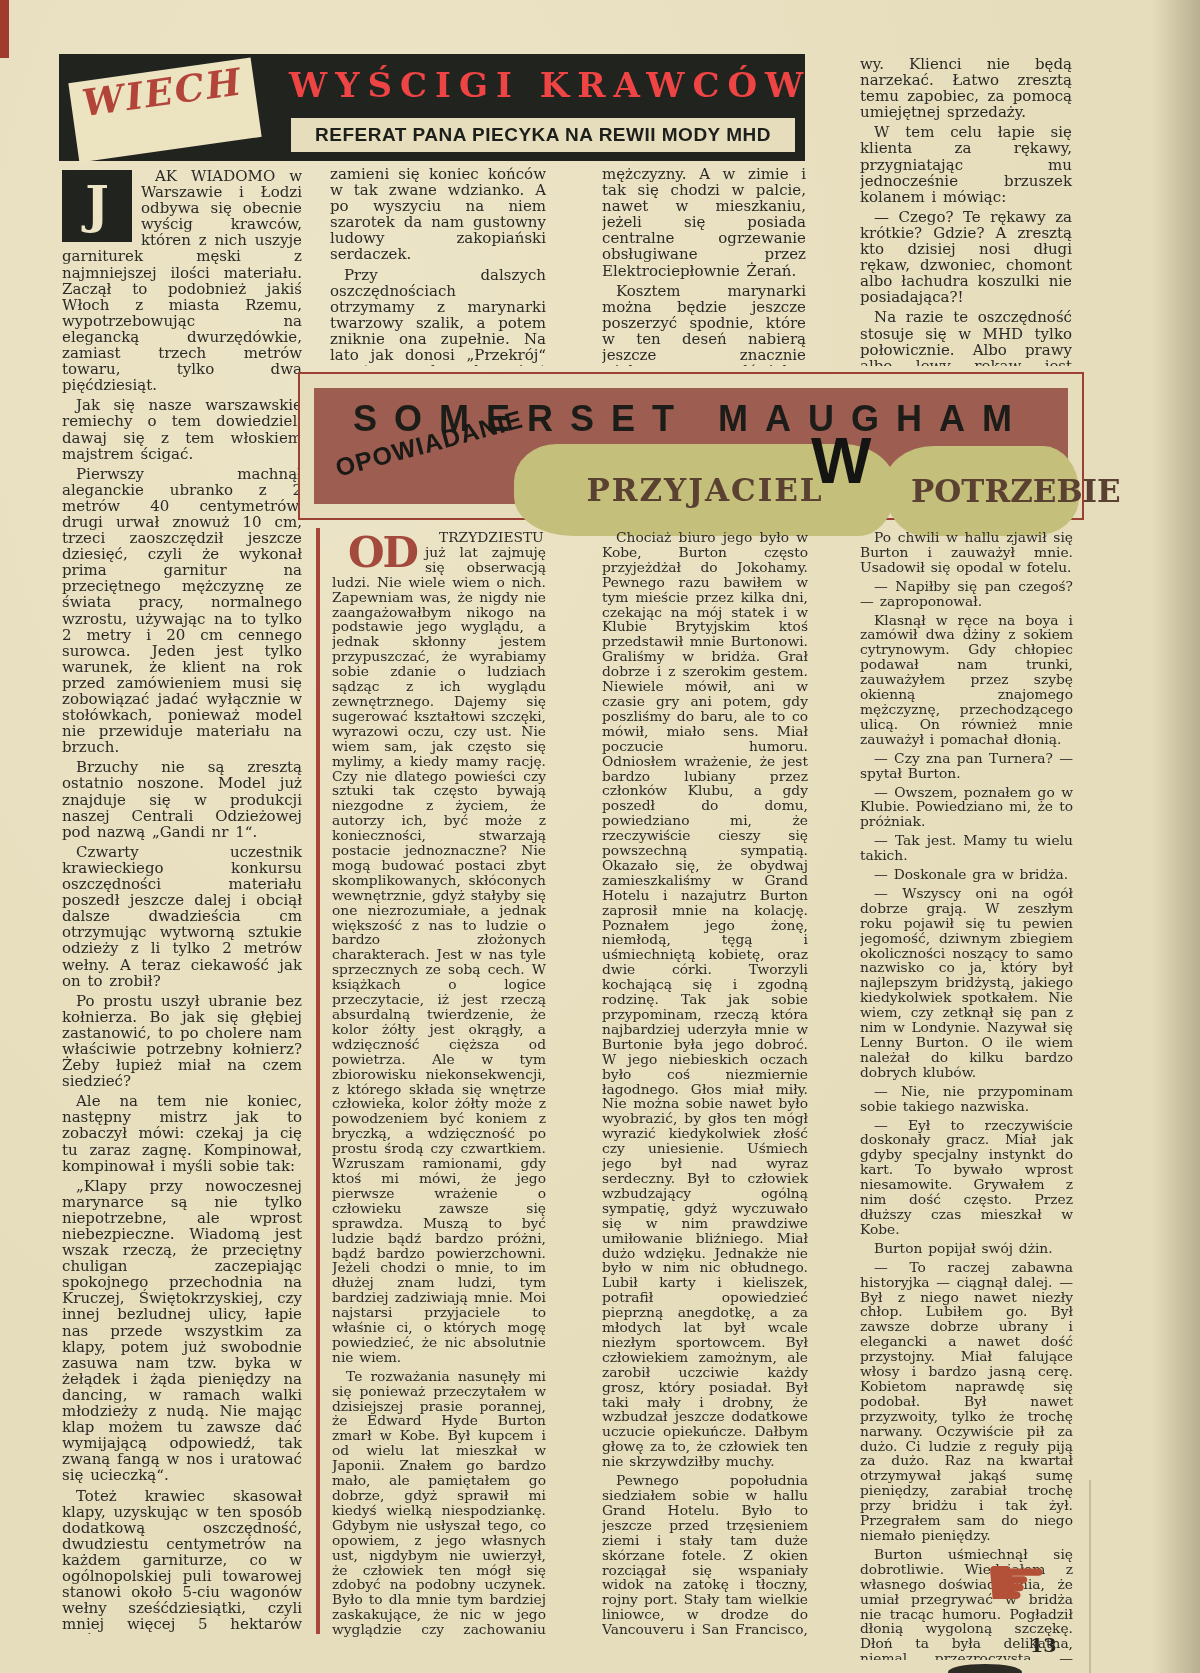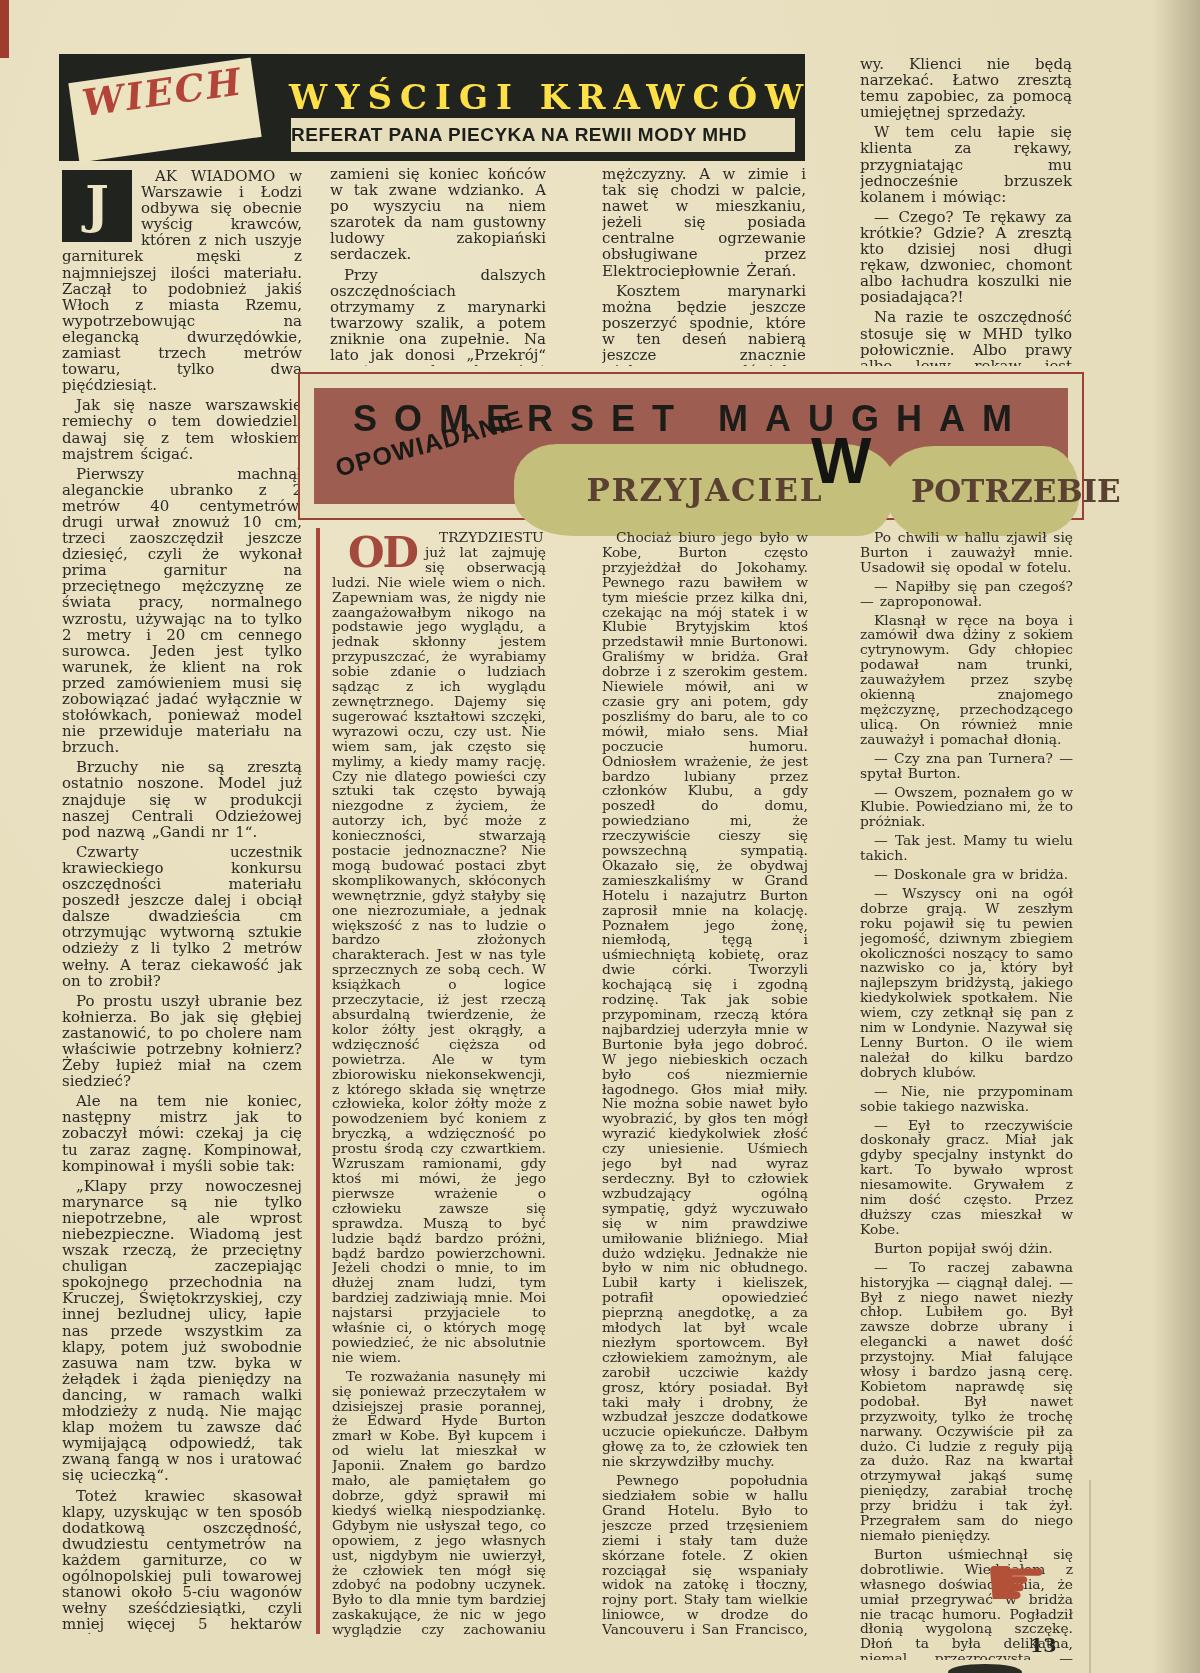--- a/index.html
+++ b/index.html
@@ -10,24 +10,24 @@
   .spine-red{position:absolute;left:0;top:0;width:9px;height:58px;background:#a03c2e;}
   .edge-crease{position:absolute;left:1089px;top:1480px;width:2px;height:193px;background:rgba(90,75,50,.22);}
   .bottom-smudge{position:absolute;left:948px;top:1664px;width:74px;height:16px;background:#2c2b24;border-radius:50%;}
 
   
   .banner{position:absolute;left:59px;top:54px;width:746px;height:107px;background:#21231f;}
   .wiech-card{position:absolute;left:14px;top:16px;width:184px;height:80px;background:#ece3c0;
               transform:rotate(-8deg);}
   .wiech-card span{display:block;text-align:center;line-height:80px;
               font:bold italic 37px "DejaVu Serif",serif;color:#b2443a;letter-spacing:2px;}
-  .main-title{position:absolute;left:230px;top:12px;width:510px;height:62px;text-align:center;
-              font:bold 34px/62px "DejaVu Serif",serif;color:#fde047;letter-spacing:8px;white-space:nowrap;}
+  .main-title{position:absolute;left:230px;top:0;width:510px;height:62px;text-align:center;
+              font:bold 34px/62px "DejaVu Serif",serif;color:#ef4444;letter-spacing:8px;white-space:nowrap;}
   .subtitle-bar{position:absolute;left:232px;top:64px;width:504px;height:34px;background:#e6ddbc;}
-  .subtitle-bar span{display:block;text-align:left;font:bold 19px/34px "Liberation Sans",sans-serif;
+  .subtitle-bar span{display:block;text-align:center;font:bold 19px/34px "Liberation Sans",sans-serif;
               color:#1d1f1c;letter-spacing:.5px;}
 
   
   .bodytext{position:absolute;color:#2b2a26;text-align:justify;
             font:15px/16.1px "DejaVu Serif",serif;word-spacing:2px;}
   .bodytext p{margin:0 8px 4px 0;text-indent:14px;}
   .bodytext p.cont{text-indent:0;}
   .col-a1{left:62px;top:168px;width:248px;height:1466px;overflow:hidden;}
   .col-a2{left:330px;top:166px;width:224px;height:200px;overflow:hidden;}
   .col-a3{left:602px;top:166px;width:212px;height:200px;overflow:hidden;}

